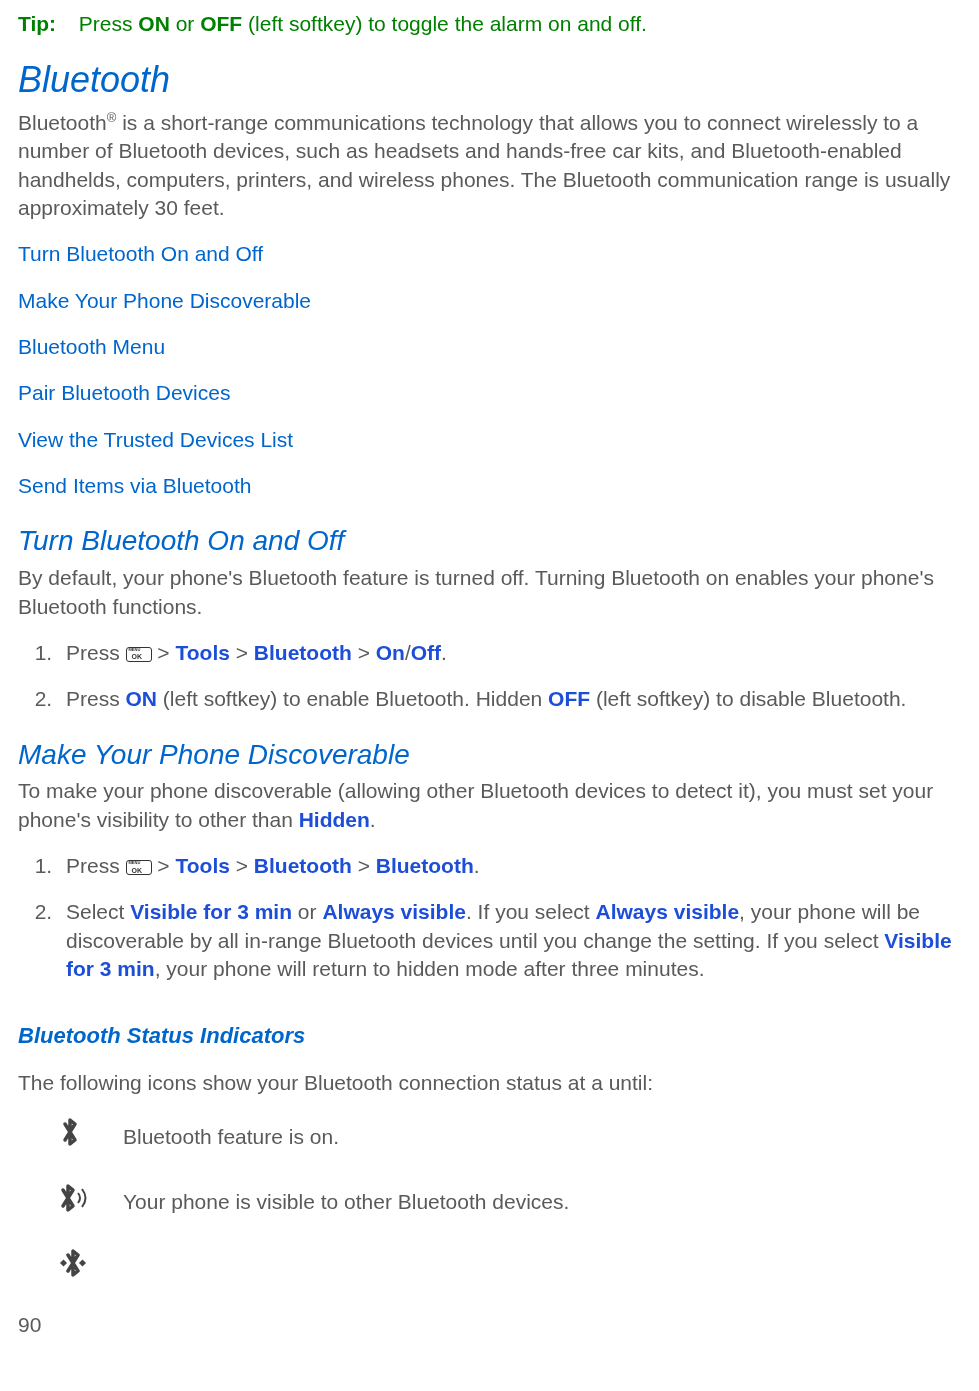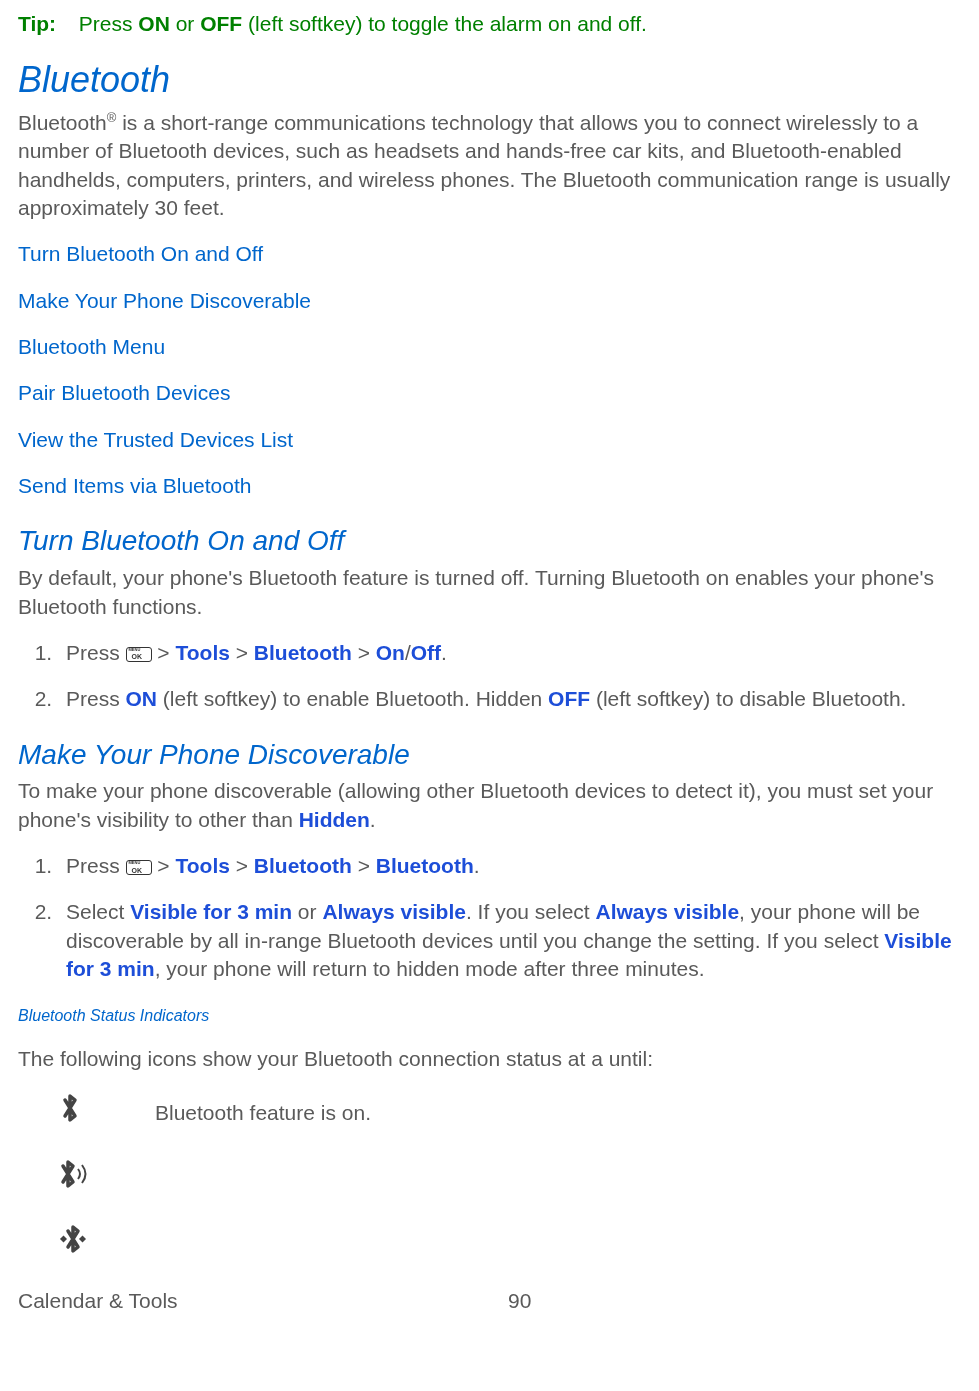--- a/index.html
+++ b/index.html
@@ -40,23 +40,23 @@
       color: #0066cc;
       font-size: 28px;
       font-weight: normal;
       margin-top: 22px;
       margin-bottom: 4px;
     }
     h3.sub-sub-heading {
       font-family: Arial, Helvetica, sans-serif;
       font-style: italic;
       color: #0066cc;
-      font-size: 16px;
-      font-weight: normal;
-      margin-top: 22px;
+      font-size: 22px;
+      font-weight: bold;
+      margin-top: 38px;
       margin-bottom: 18px;
     }
     p.body-text {
       color: #5a5a5a;
       margin-bottom: 18px;
     }
     sup {
       font-size: 13px;
       vertical-align: super;
     }
@@ -103,21 +103,20 @@
       left: 5px;
       font-size: 7px;
       font-weight: bold;
       color: #333;
     }
     .icon-row {
       display: flex;
       align-items: center;
       margin-bottom: 22px;
       margin-left: 40px;
-      gap: 32px;
     }
     .status-icon {
       width: 65px;
       flex-shrink: 0;
     }
     .icon-desc {
       color: #5a5a5a;
     }
     .footer {
       display: flex;
@@ -193,28 +192,28 @@
 </div>
 
 <div class="icon-row">
   <div class="status-icon">
     <svg width="36" height="36" viewBox="0 0 36 36">
       <path d="M 5 9 L 15 25 L 10 29 L 10 5 L 15 9 L 5 25" stroke="#444" stroke-width="3.5" fill="none" stroke-linejoin="round" stroke-linecap="round"></path>
       <path d="M 20 12 Q 24 17 20 22" stroke="#444" stroke-width="2" fill="none"></path>
       <path d="M 24 8 Q 31 17 24 26" stroke="#444" stroke-width="2" fill="none"></path>
     </svg>
   </div>
+  <div class="icon-desc">Your phone is visible to other Bluetooth devices.</div>
 </div>
 
 <div class="icon-row">
   <div class="status-icon">
     <svg width="30" height="36" viewBox="0 0 30 36">
       <path d="M 10 9 L 20 25 L 15 29 L 15 5 L 20 9 L 10 25" stroke="#444" stroke-width="3.5" fill="none" stroke-linejoin="round" stroke-linecap="round"></path>
       <rect x="3" y="14.5" width="5" height="5" fill="#444" transform="rotate(45 5.5 17)"></rect>
       <rect x="22" y="14.5" width="5" height="5" fill="#444" transform="rotate(45 24.5 17)"></rect>
     </svg>
   </div>
 </div>
 
 <div class="footer">
-  <div class="footer-left">Calendar &amp; Tools</div>
   <div class="footer-page">90</div>
 </div>
 
 </body></html>

